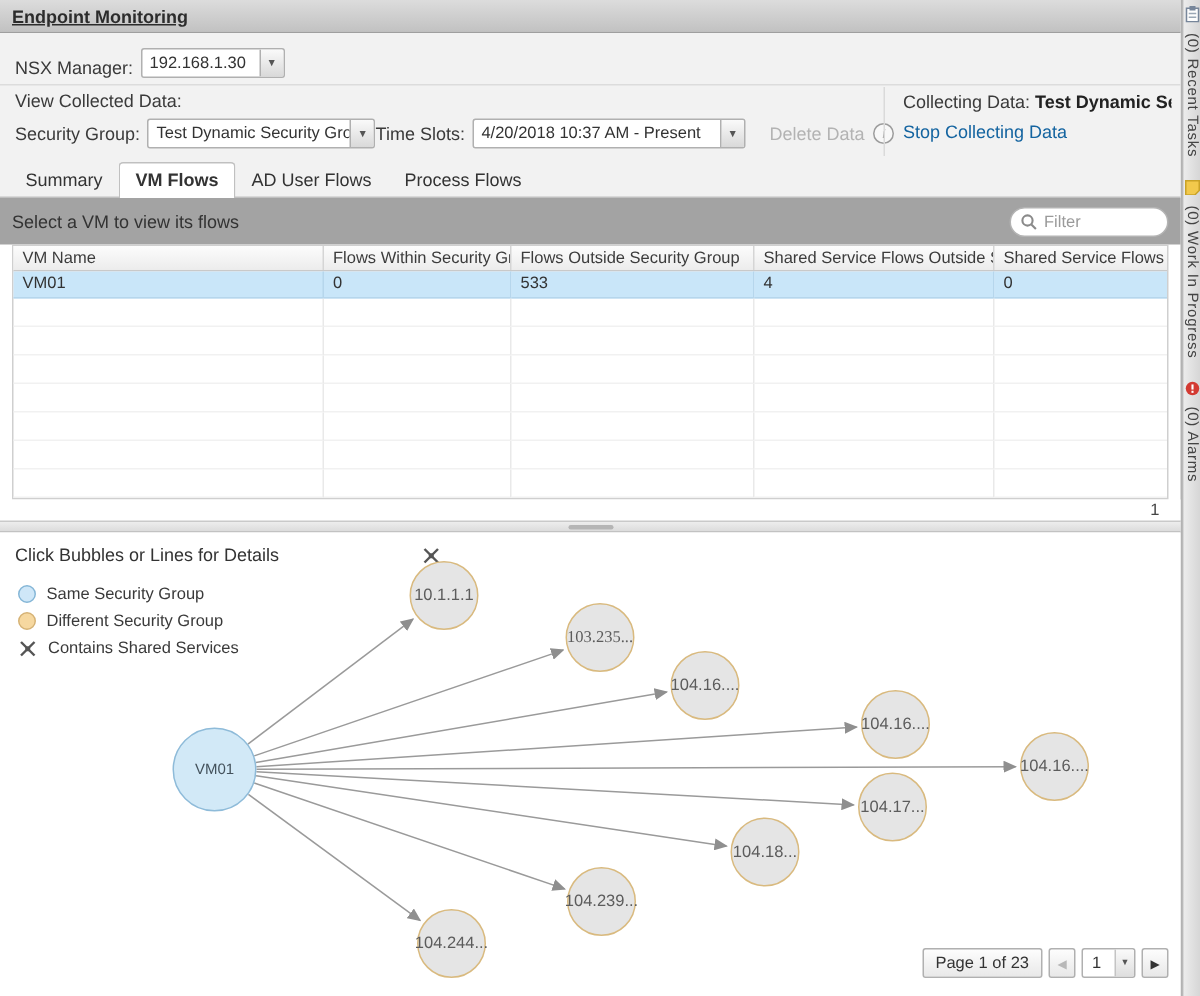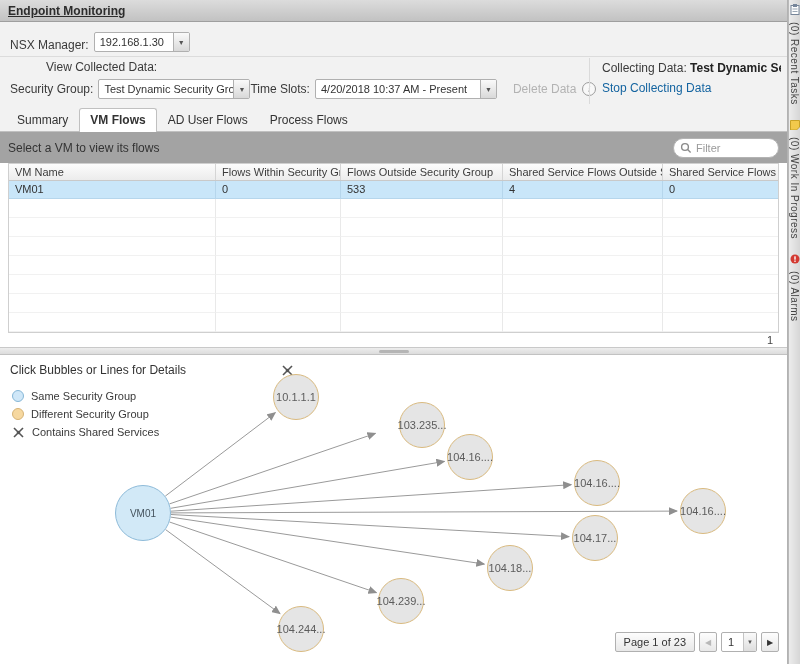--- a/index.html
+++ b/index.html
@@ -10,21 +10,21 @@
   
   .main { width:788px; height:664px; display:flex; flex-direction:column; border-right:1px solid #b2b2b2; background:#fff; }
 
   .titlebar { height:22px; flex:0 0 22px; background:linear-gradient(#dcdcdc,#c2c2c2); border-bottom:1px solid #9f9f9f; display:flex; align-items:center; padding:0 8px; }
   .titlebar .t { font-weight:bold; color:#2c2c2c;text-decoration:underline; }
 
   .toolbar { flex:0 0 84px; background:#f2f2f2; position:relative; padding:6px 10px 0; }
   .tb-row1 { display:flex; align-items:flex-end; height:24px; }
   .lbl { color:#3a3a3a; margin-right:5px; white-space:nowrap; }
   .tb-sep { border-top:1px solid #dcdcdc; margin:4px -10px 3px; }
-  .tb-caption { color:#3a3a3a; margin-bottom:5px;margin-left:36px; }
+  .tb-caption { color:#3a3a3a; margin-bottom:5px; }
   .tb-row2 { display:flex; align-items:center; }
 
   .select { display:inline-flex; align-items:stretch; height:20px; background:#fff; border:1px solid #b0b0b0; border-radius:2px; overflow:hidden; }
   .select .val { flex:1; font-size:11px; color:#333; padding:0 5px; line-height:18px; white-space:nowrap; overflow:hidden; text-overflow:clip; }
   .select .btn { flex:0 0 16px; border-left:1px solid #b0b0b0; background:linear-gradient(#fafafa,#d9d9d9); display:flex; align-items:center; justify-content:center; font-size:7px; color:#555; }
   .w96 { width:96px; } .w152 { width:152px; } .w170 { width:182px; }
   .m-l14 { }
 
   .disabled-link { color:#b3b3b3; margin-left:16px; white-space:nowrap; }
   .info-icon { width:14px; height:14px; border-radius:50%; border:1px solid #9c9c9c; color:#8a8a8a; font-size:9px; font-family:"Liberation Serif",serif; font-style:italic; display:inline-flex; align-items:center; justify-content:center; margin-left:6px; background:#f8f8f8; }
@@ -280,21 +280,21 @@
             <g stroke="#555" stroke-width="1.6">
               <line x1="2" y1="2" x2="11" y2="11"></line>
               <line x1="11" y1="2" x2="2" y2="11"></line>
             </g>
             <circle cx="6.5" cy="6.5" r="1.7" fill="#555"></circle>
           </svg>
       </span>
 
       <div class="node src" style="left:115px; top:130px;">VM01</div>
       <div class="node" style="left:273px; top:19px;">10.1.1.1</div>
-      <div class="node" style="left:399px; top:47px;">103.235...</div>
+      <div class="node" style="left:377px; top:47px;font-family:Liberation Serif, serif;">103.235...</div>
       <div class="node" style="left:447px; top:79px;">104.16....</div>
       <div class="node" style="left:574px; top:105px;">104.16....</div>
       <div class="node" style="left:680px; top:133px;">104.16....</div>
       <div class="node" style="left:572px; top:160px;">104.17...</div>
       <div class="node" style="left:487px; top:190px;">104.18...</div>
       <div class="node" style="left:378px; top:223px;">104.239...</div>
       <div class="node" style="left:278px; top:251px;">104.244...</div>
 
       <div class="graph-pager">
         <div class="pgbtn">Page 1 of 23</div>

